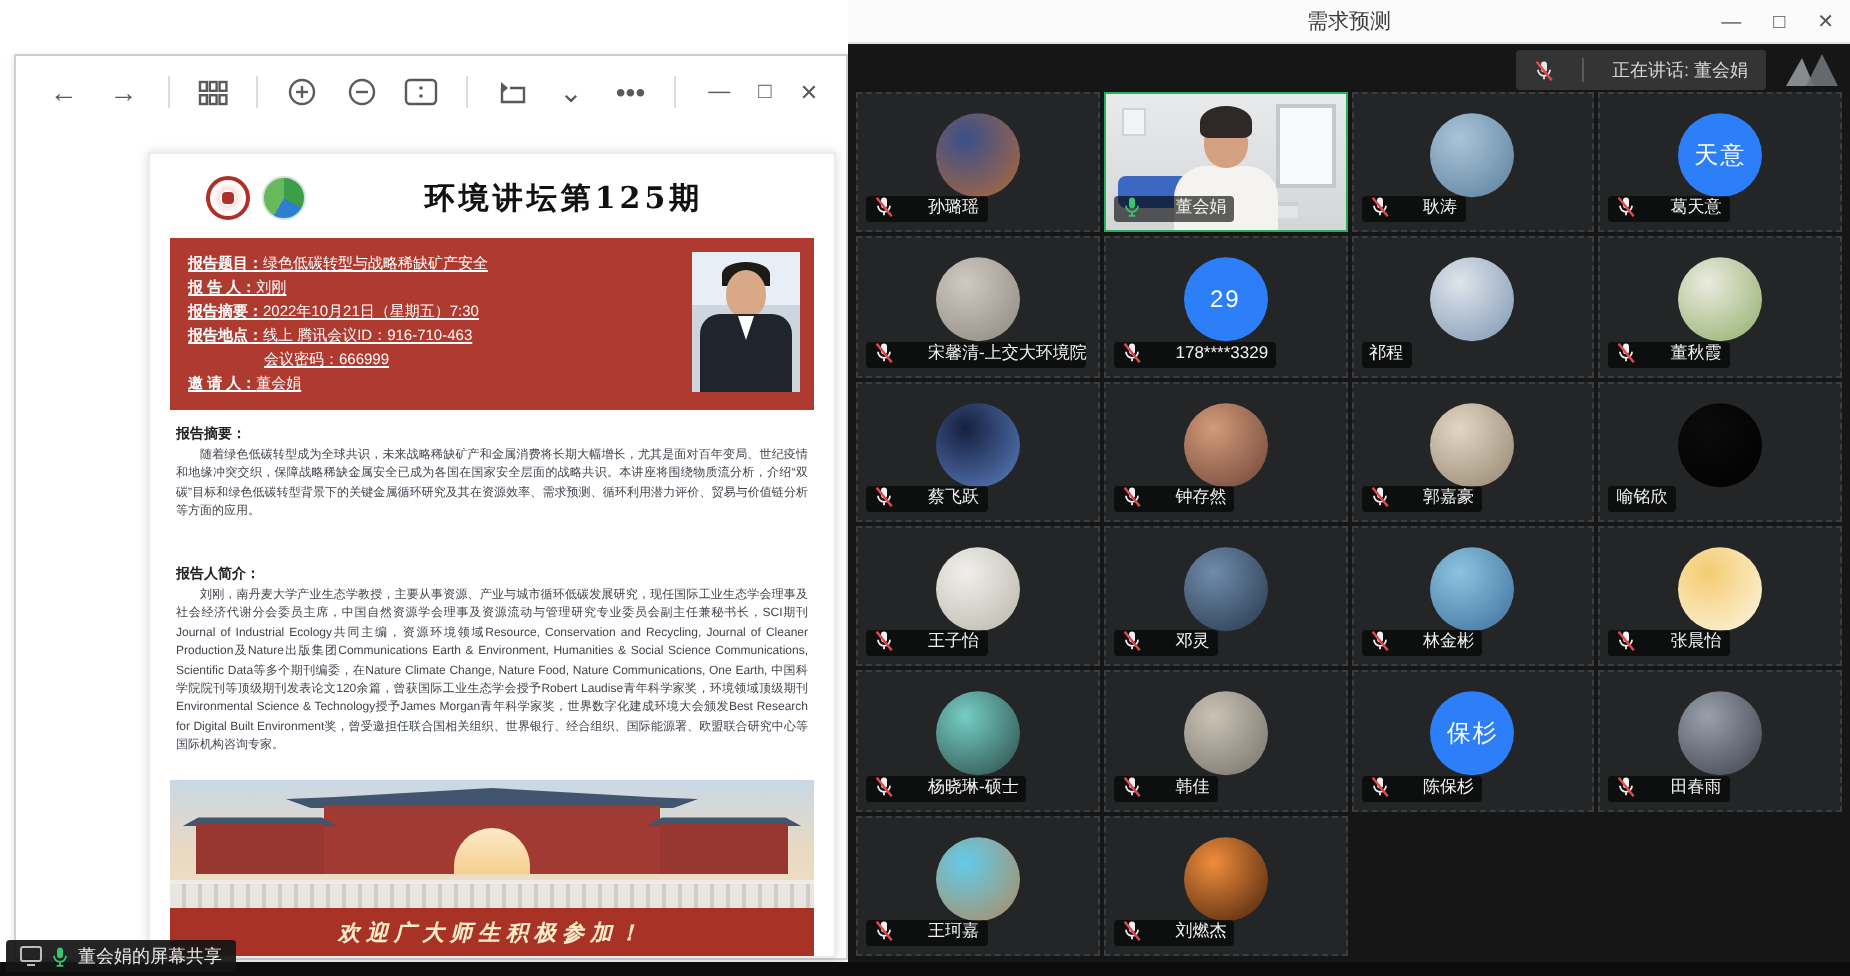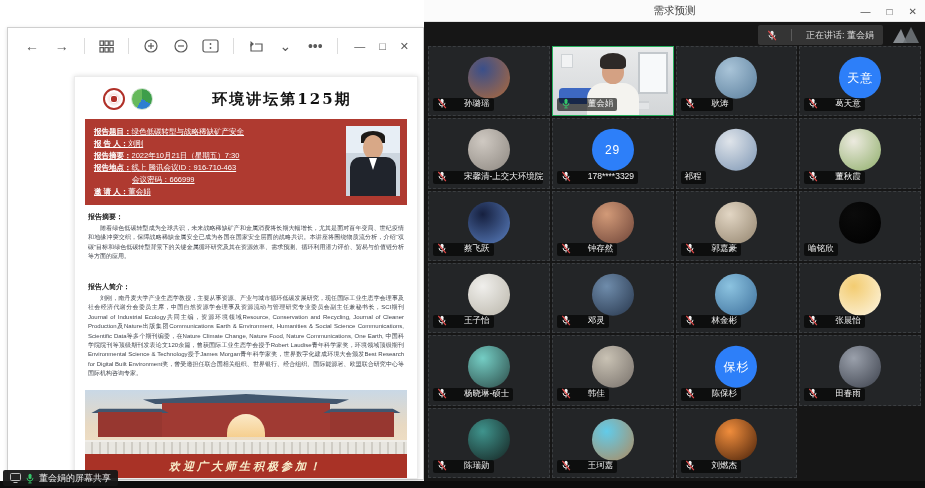--- a/index.html
+++ b/index.html
@@ -531,34 +531,20 @@
               <rect x="4.2" y="0.8" width="3.6" height="6.4" rx="1.8" fill="#f2f2f2"></rect>
               <path d="M2.4 5.8 a3.6 3.6 0 0 0 7.2 0" stroke="#f2f2f2" fill="none" stroke-width="1.1"></path>
               <line x1="6" y1="9.6" x2="6" y2="11.4" stroke="#f2f2f2" stroke-width="1.1"></line>
               <line x1="1.6" y1="1" x2="10.6" y2="12" stroke="#e14b4b" stroke-width="1.5"></line>
             </svg>
 
       <span class="pname">田春雨</span>
     </div>
   </div>
         <div class="tile">
-    <div class="avatar" style="background: radial-gradient(circle at 35% 30%, rgb(63, 148, 141), rgb(21, 34, 32));"></div>
-
-    <div class="chip">
-      <svg class="mic mic-muted" width="10" height="11" viewBox="0 0 12 13">
-              <rect x="4.2" y="0.8" width="3.6" height="6.4" rx="1.8" fill="#f2f2f2"></rect>
-              <path d="M2.4 5.8 a3.6 3.6 0 0 0 7.2 0" stroke="#f2f2f2" fill="none" stroke-width="1.1"></path>
-              <line x1="6" y1="9.6" x2="6" y2="11.4" stroke="#f2f2f2" stroke-width="1.1"></line>
-              <line x1="1.6" y1="1" x2="10.6" y2="12" stroke="#e14b4b" stroke-width="1.5"></line>
-            </svg>
-
-      <span class="pname">陈瑞勋</span>
-    </div>
-  </div>
-        <div class="tile">
     <div class="avatar" style="background: radial-gradient(circle at 35% 30%, rgb(98, 203, 233), rgb(176, 138, 94));"></div>
 
     <div class="chip">
       <svg class="mic mic-muted" width="10" height="11" viewBox="0 0 12 13">
               <rect x="4.2" y="0.8" width="3.6" height="6.4" rx="1.8" fill="#f2f2f2"></rect>
               <path d="M2.4 5.8 a3.6 3.6 0 0 0 7.2 0" stroke="#f2f2f2" fill="none" stroke-width="1.1"></path>
               <line x1="6" y1="9.6" x2="6" y2="11.4" stroke="#f2f2f2" stroke-width="1.1"></line>
               <line x1="1.6" y1="1" x2="10.6" y2="12" stroke="#e14b4b" stroke-width="1.5"></line>
             </svg>
 

